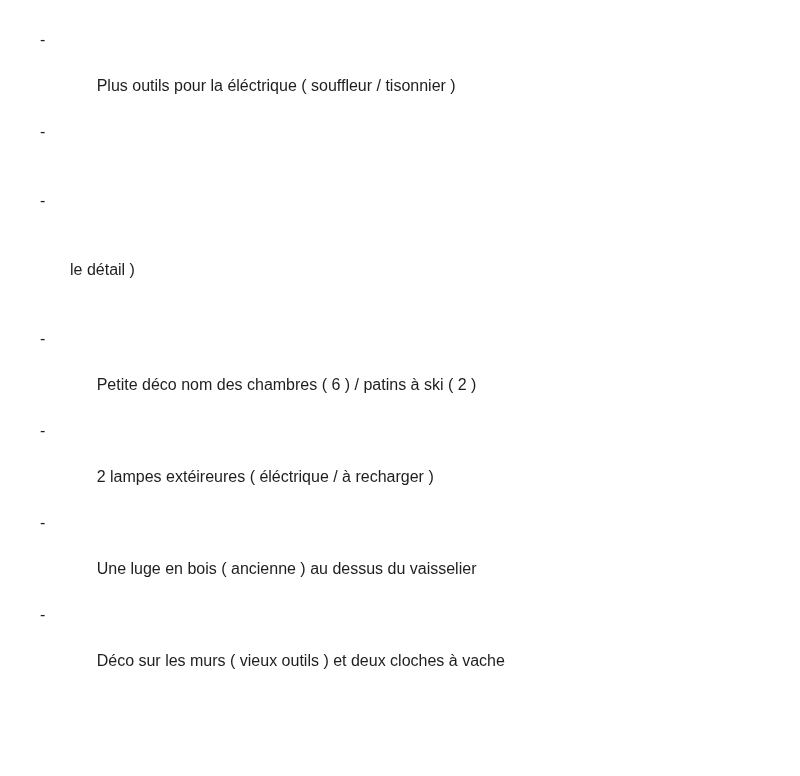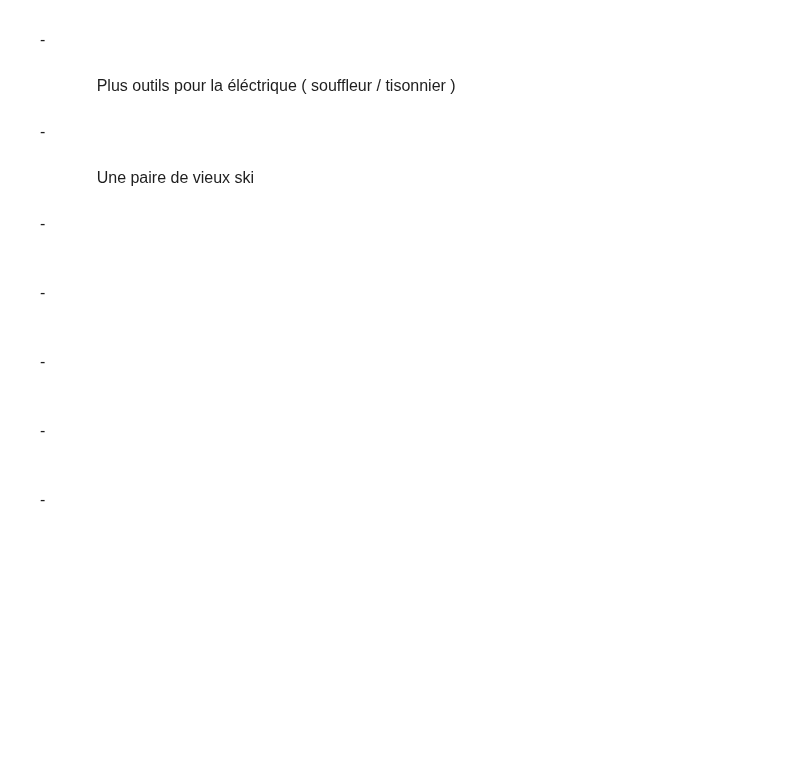--- a/index.html
+++ b/index.html
@@ -29,32 +29,36 @@
 
 <div>
 
   <div>
     <div class="item">
       <span class="dash">-</span>
       <span>Plus outils pour la éléctrique ( souffleur / tisonnier )</span>
     </div>
     <div class="item">
       <span class="dash">-</span>
-      <span>Une paire de vieux ski</span>
     </div>
     <div class="item">
       <span class="dash">-</span>
+      <span class="cont">le détail )</span>
     </div>
     <div class="item">
       <span class="dash">-</span>
+      <span>Petite déco nom des chambres ( 6 ) / patins à ski ( 2 )</span>
     </div>
     <div class="item">
       <span class="dash">-</span>
+      <span>2 lampes extéireures ( éléctrique / à recharger )</span>
     </div>
     <div class="item">
       <span class="dash">-</span>
+      <span>Une luge en bois ( ancienne ) au dessus du vaisselier</span>
     </div>
     <div class="item">
       <span class="dash">-</span>
+      <span>Déco sur les murs ( vieux outils ) et deux cloches à vache</span>
     </div>
   </div>
 
 </div>
 
 </body></html>

